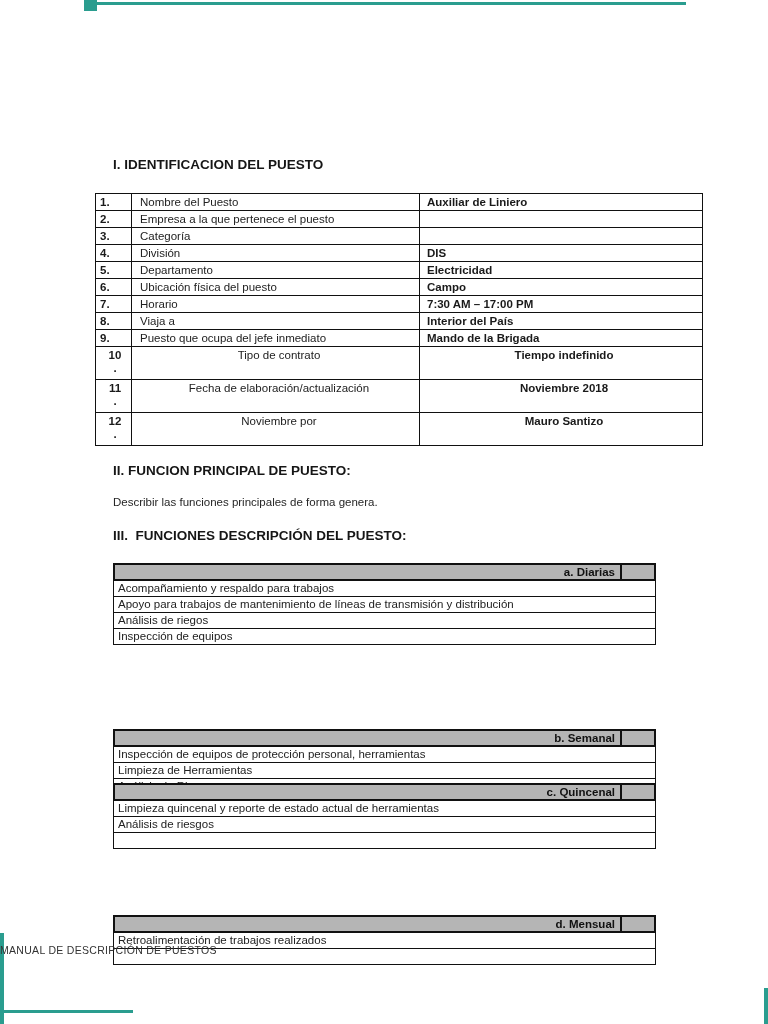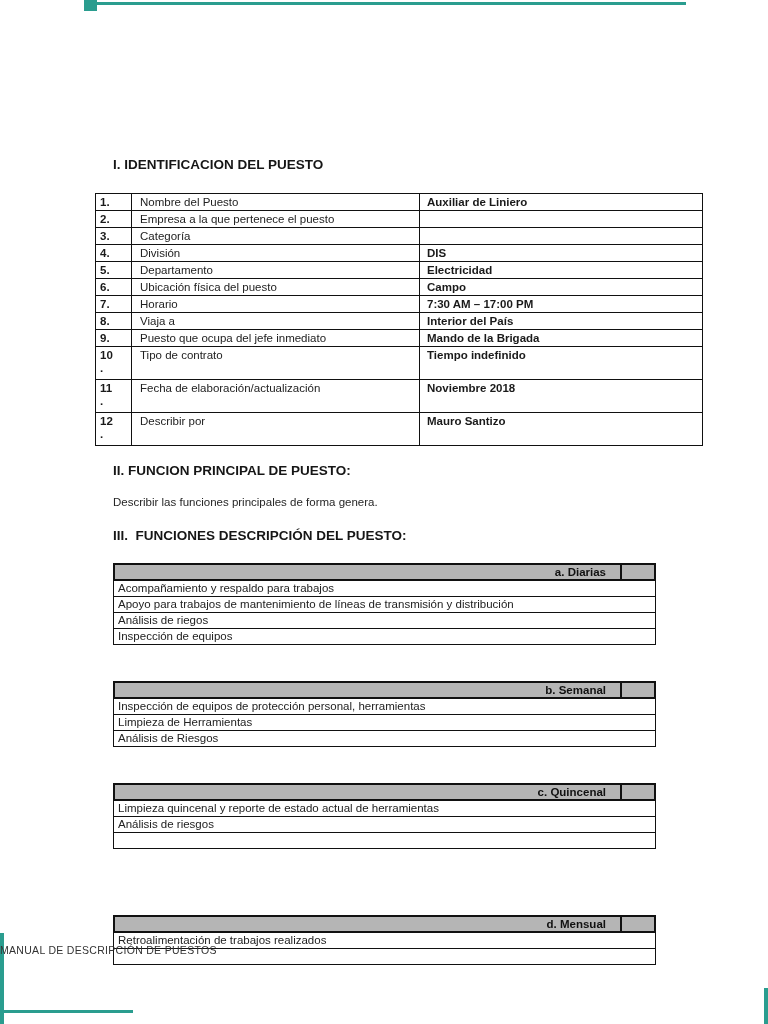--- a/index.html
+++ b/index.html
@@ -23,30 +23,30 @@
   .para-ii{left:113px;top:496px;font-size:11.5px;color:#262626;margin:0;}
   .title-iii{left:113px;top:528px;}
 
   
   table.ident{left:95px;top:193px;width:582px;border-collapse:collapse;table-layout:fixed;}
   table.ident td{
     border:1.5px solid #111111;font-size:11.5px;line-height:13px;
     vertical-align:top;padding-top:2px;padding-bottom:1px;overflow:hidden;
   }
   table.ident tr{height:17px;}
-  table.ident tr.tall{height:33px;}
+  table.ident tr.tall{height:33px;text-align:center;}
   td.num{width:30px;font-weight:bold;padding-left:4px;white-space:pre-line;}
   td.label{width:278px;padding-left:8px;color:#222222;}
   td.value{width:274px;font-weight:bold;padding-left:7px;}
 
   
   .ftable{position:absolute;left:113px;width:543px;}
   .ft-0{top:563px;} .ft-1{top:681px;} .ft-2{top:783px;} .ft-3{top:915px;}
   .fhead{display:flex;height:18px;background:#b5b5b5;border:2px solid #111111;box-sizing:border-box;}
-  .fhead-main{flex:1;text-align:right;padding-right:14px;font-size:11.5px;font-weight:bold;
+  .fhead-main{flex:1;text-align:right;padding-right:5px;font-size:11.5px;font-weight:bold;
     line-height:14px;border-right:2px solid #111111;color:#111111;}
   .fhead-end{width:32px;}
   .frow{height:16px;box-sizing:border-box;border:1px solid #111111;border-top:none;
     font-size:11.5px;line-height:14px;padding-left:4px;color:#222222;background:#ffffff;
     white-space:nowrap;overflow:hidden;}
 
   .footer{left:0;top:944px;width:768px;text-align:left;font-size:10.5px;
     letter-spacing:0.3px;color:#333333;margin:0;}
 </style>
 </head>
@@ -115,21 +115,21 @@
       </tr>
       <tr class="tall">
         <td class="num">11
 .</td>
         <td class="label">Fecha de elaboración/actualización</td>
         <td class="value">Noviembre 2018</td>
       </tr>
       <tr class="tall">
         <td class="num">12
 .</td>
-        <td class="label">Describir por</td>
+        <td class="label">Noviembre por</td>
         <td class="value">Mauro Santizo</td>
       </tr>
     </tbody>
 </table>
 
 <h2 class="abs title-ii">II. FUNCION PRINCIPAL DE PUESTO:</h2>
 <p class="abs para-ii">Describir las funciones principales de forma genera.</p>
 
 <h2 class="abs title-iii">III.  FUNCIONES DESCRIPCIÓN DEL PUESTO:</h2>
 
@@ -138,21 +138,21 @@
       <div class="fhead" style="background: rgb(181, 181, 181);">
         <div class="fhead-main">a. Diarias</div>
         <div class="fhead-end"></div>
       </div>
       <div class="frow">Acompañamiento y respaldo para trabajos</div>
       <div class="frow">Apoyo para trabajos de mantenimiento de líneas de transmisión y distribución</div>
       <div class="frow">Análisis de riegos</div>
       <div class="frow">Inspección de equipos</div>
     </div>
     <div class="ftable ft-1">
-      <div class="fhead" style="background: rgb(181, 181, 181);">
+      <div class="fhead" style="background: rgb(181, 181, 181); margin-top: 48px;">
         <div class="fhead-main">b. Semanal</div>
         <div class="fhead-end"></div>
       </div>
       <div class="frow">Inspección de equipos de protección personal, herramientas</div>
       <div class="frow">Limpieza de Herramientas</div>
       <div class="frow">Análisis de Riesgos</div>
     </div>
     <div class="ftable ft-2">
       <div class="fhead" style="background: rgb(181, 181, 181);">
         <div class="fhead-main">c. Quincenal</div>

